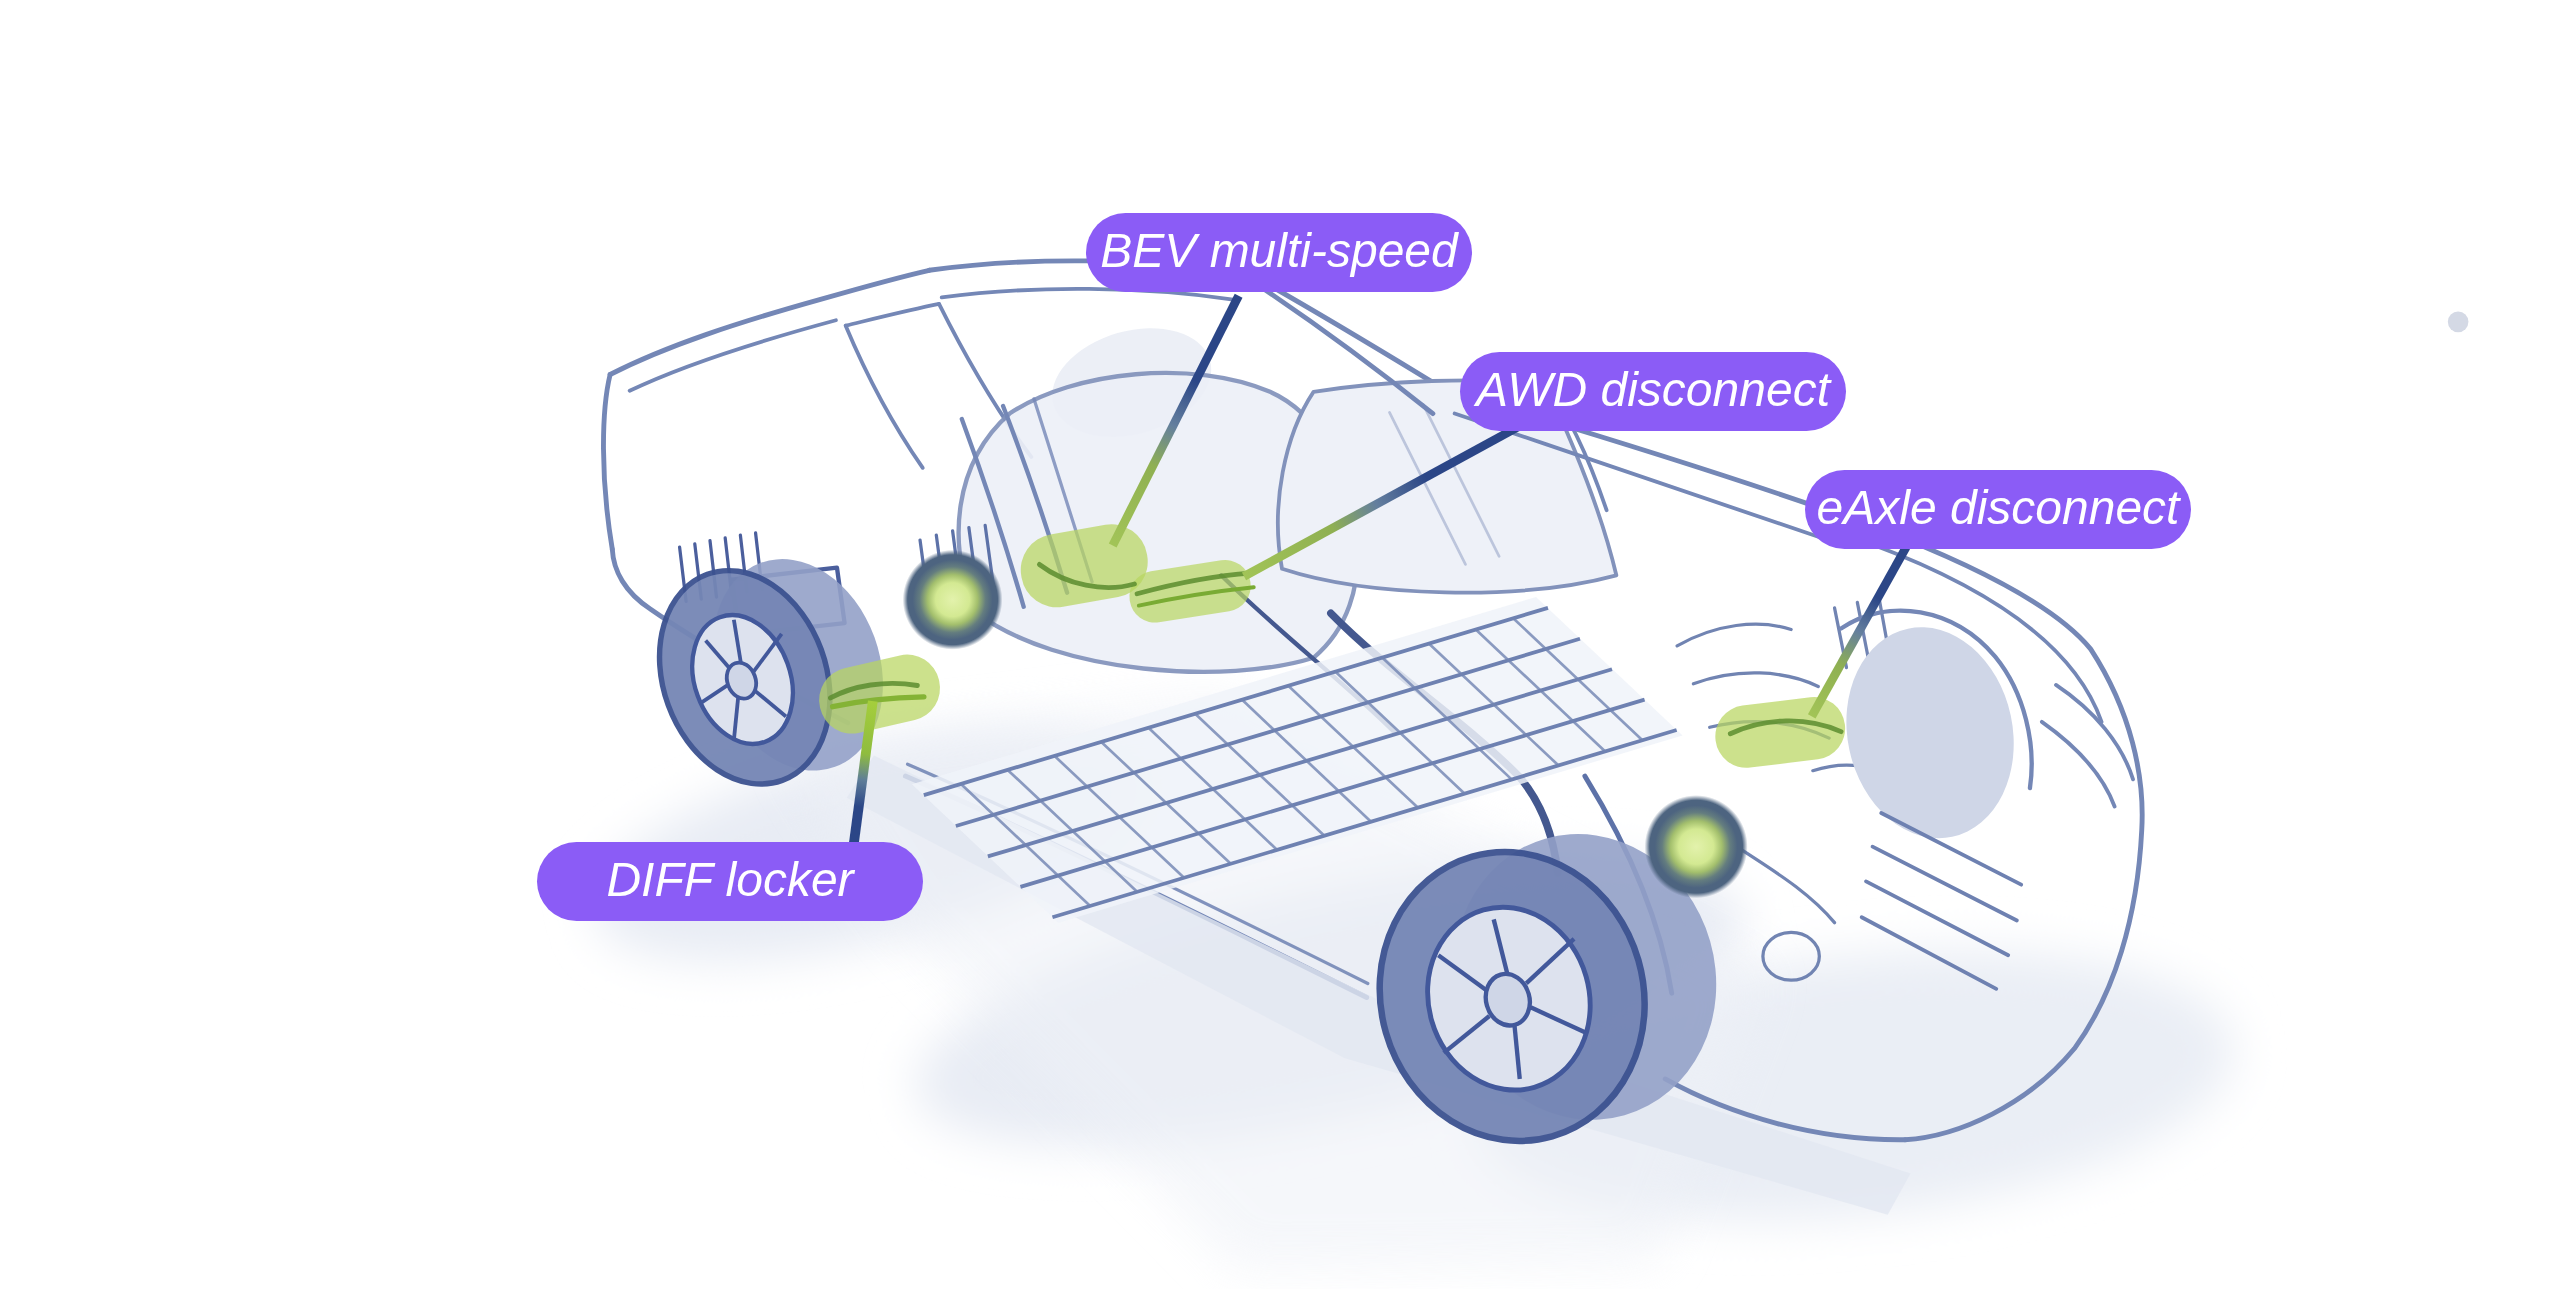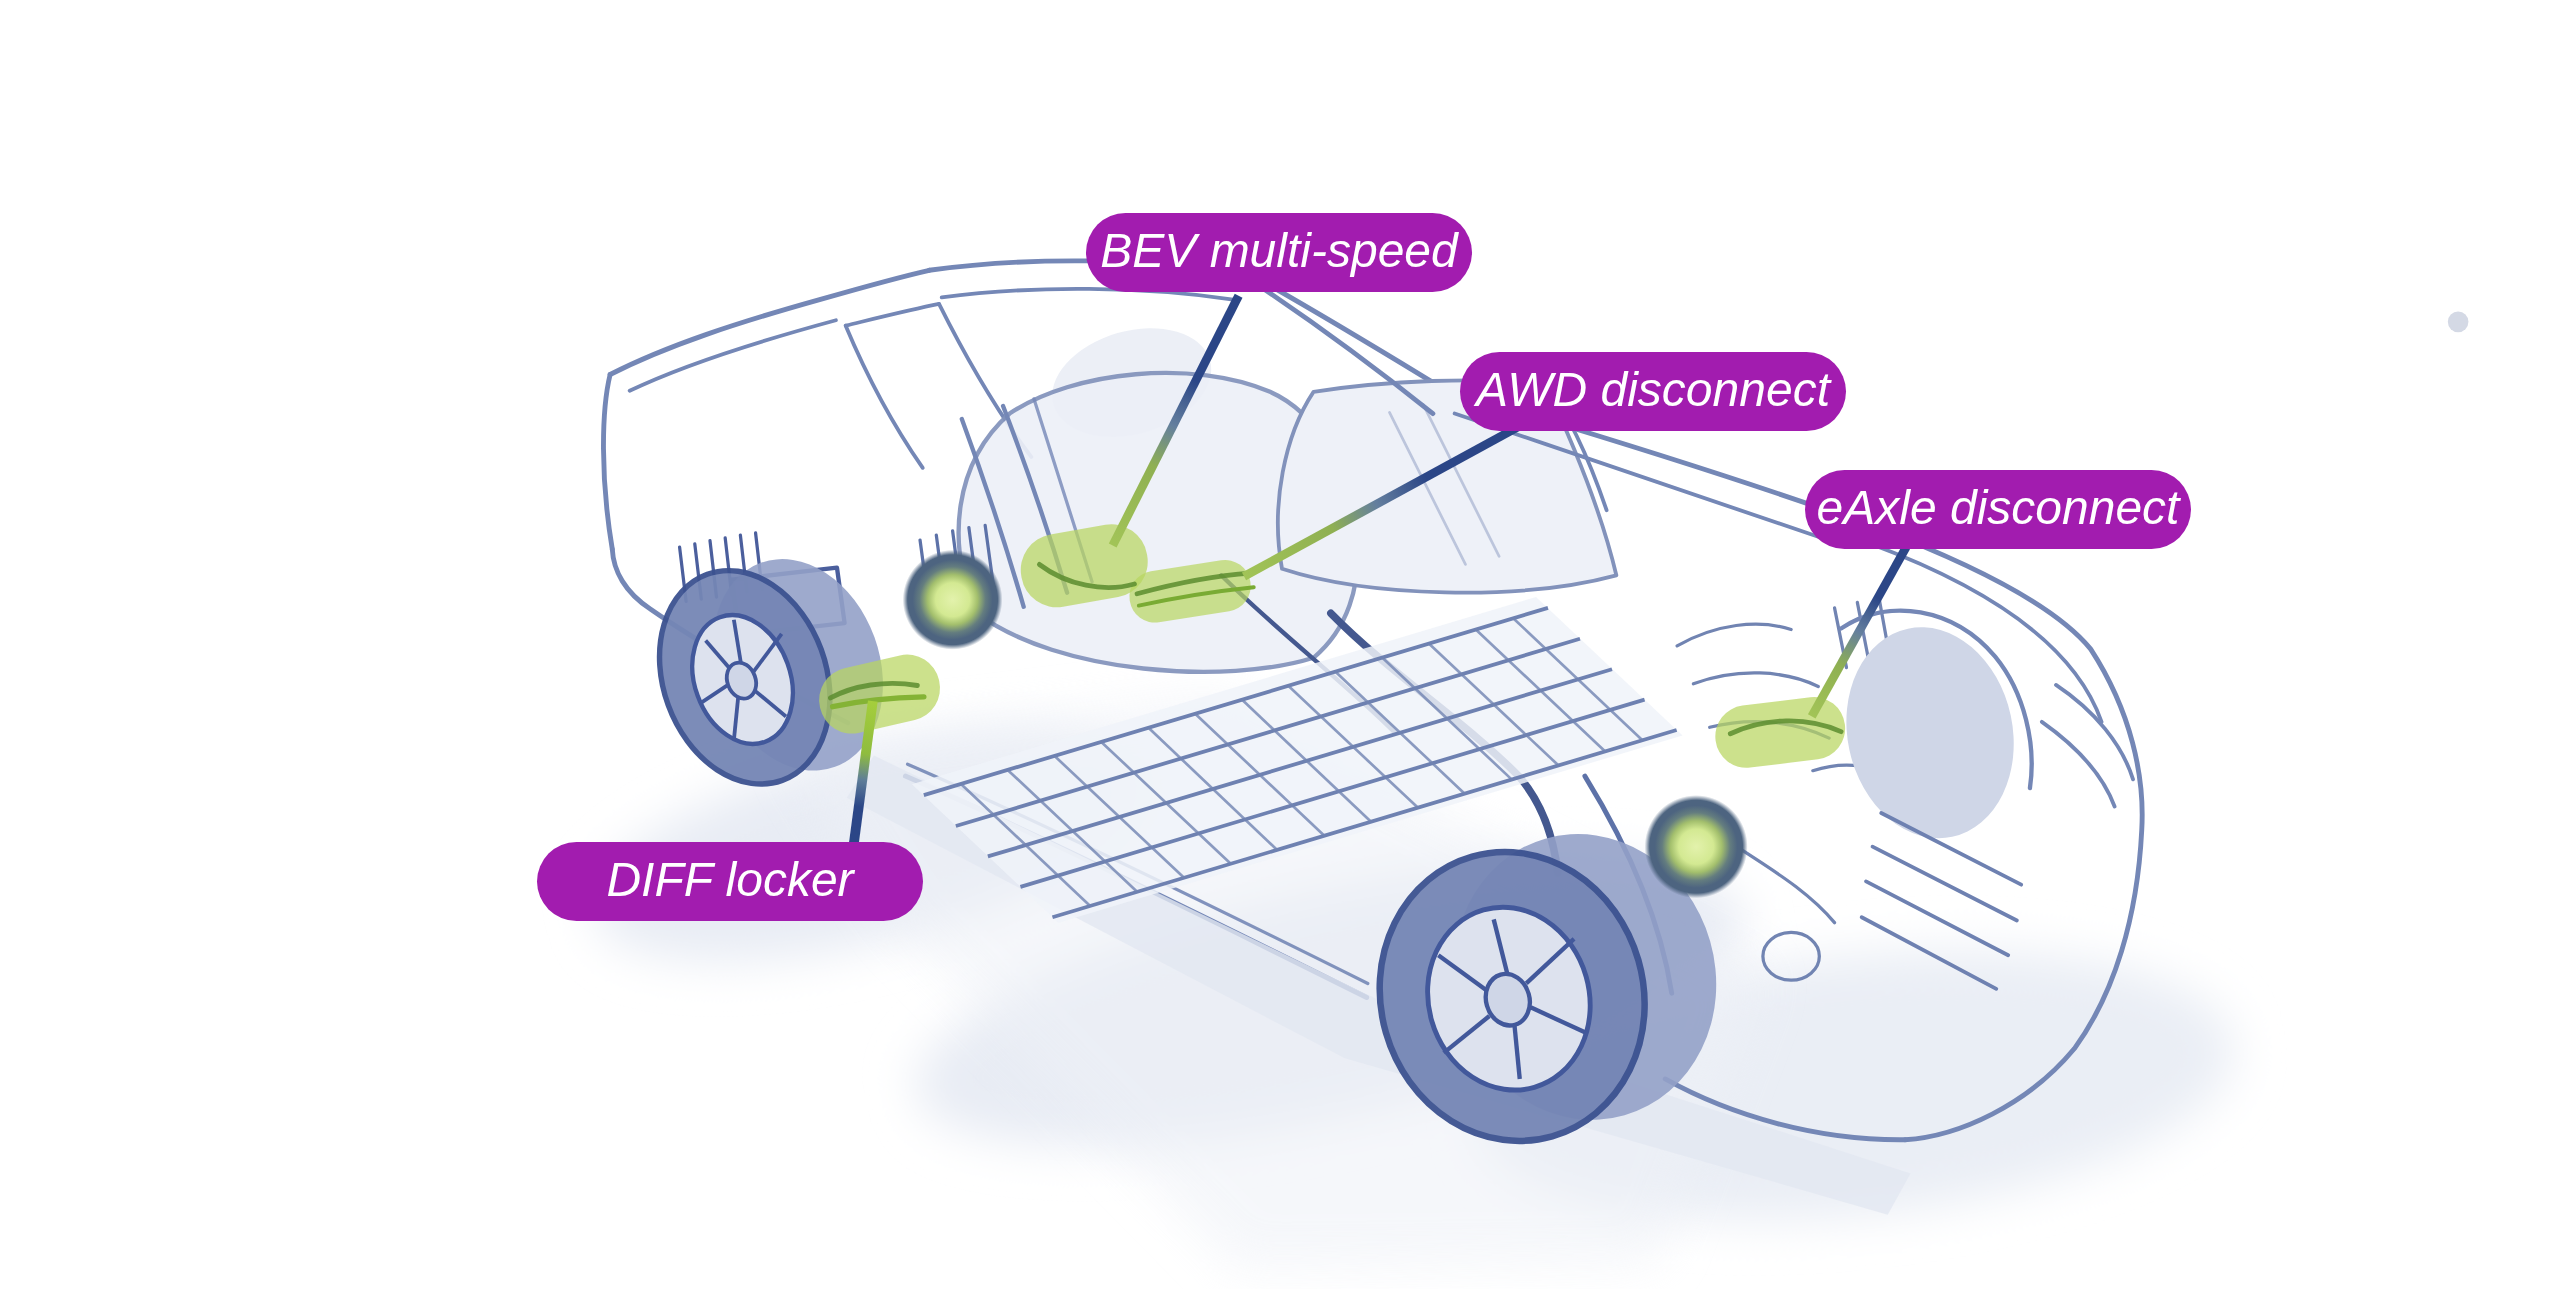--- a/index.html
+++ b/index.html
@@ -1,19 +1,19 @@
 <!DOCTYPE html>
 <html style="font-size:8.7px"><head>
 <meta charset="utf-8">
 <style>
   html,body{margin:0;padding:0;background:#ffffff;}
   #stage{position:relative;width:2576px;height:1289px;background:#ffffff;overflow:hidden;
          font-family:"Liberation Sans",sans-serif;}
   #car-svg{position:absolute;left:0;top:0;}
-  .callout{position:absolute;height:79px;border-radius:40px;background:#a21caf;color:#ffffff;
+  .callout{position:absolute;height:79px;border-radius:40px;background:#8b5cf6;color:#ffffff;
            display:flex;align-items:center;justify-content:center;
            font-style:italic;font-size:48px;font-weight:400;letter-spacing:0px;
            font-family:"Liberation Sans",sans-serif;white-space:nowrap;}
   .callout span{transform:translateY(-1.6px);}
 </style>
 </head>
 <body>
 
 <div id="stage">
 

